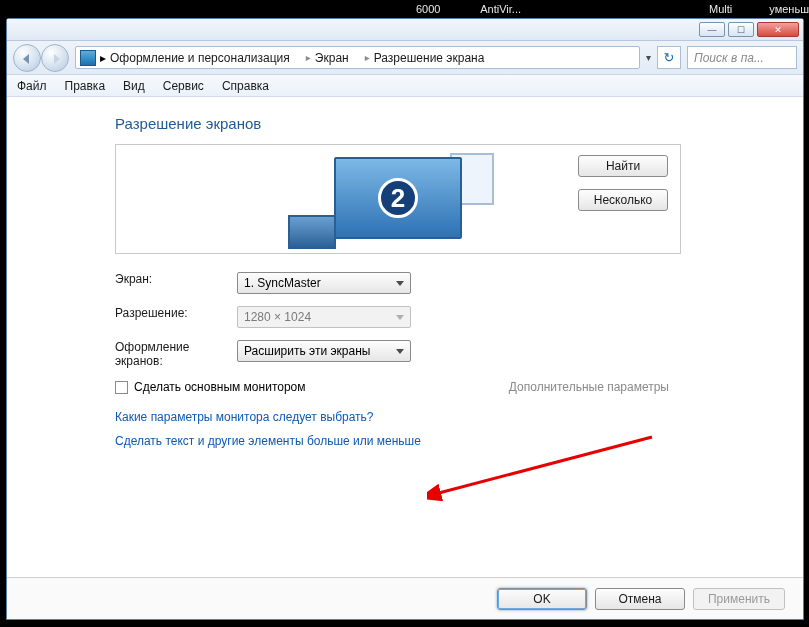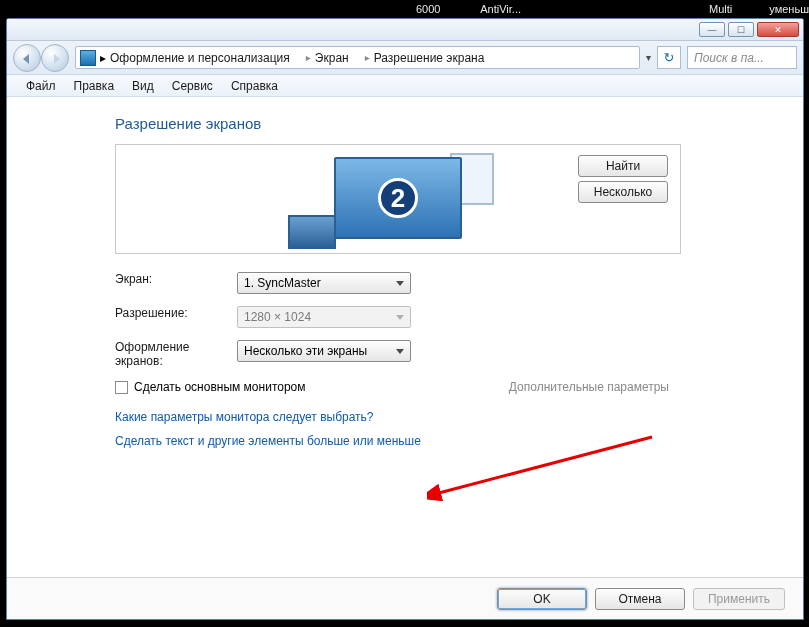--- a/index.html
+++ b/index.html
@@ -45,21 +45,21 @@
   .crumbicon { width:16px; height:16px; background:linear-gradient(#5ab0e0,#1a6fb0); border:1px solid #18588c; }
   .crumb { color:#1a1a1a; display:flex; align-items:center; gap:16px;}
   .crumb .sep { color:#8a8a8a; font-size:10px; }
   .refreshbox { width:24px; height:23px; border:1px solid #a9bdd4; background:#fff; display:flex;
     align-items:center; justify-content:center; }
   .refreshbox .arr { color:#1a6fb0; font-size:13px; }
   .searchbox { width:110px; height:23px; border:1px solid #a9bdd4; background:#fff; color:#8a8a8a;
     font-style:italic; padding:0 6px; display:flex; align-items:center; }
 
   .menubar { height:22px; background:linear-gradient(#f7fafd,#eaf1f9); display:flex; align-items:center;
-    gap:18px; padding:0 19px; border-bottom:1px solid #d0dce9; }
+    gap:18px; padding:0 10px; border-bottom:1px solid #d0dce9; }
   .menubar span { color:#1a1a1a; cursor:pointer; }
 
   .content { padding:18px 10px 0 108px; position:relative; }
   .header { color:#1f5b99; font-size:15px; margin-bottom:12px; }
 
   .previewbox {
     width:566px; height:110px; border:1px solid #c9c9c9; background:#fff; display:flex;
     align-items:center; justify-content:center; position:relative; margin-bottom:18px;
   }
   .monitorstack { position:relative; width:180px; height:96px; }
@@ -72,21 +72,21 @@
     width:40px; height:40px; border-radius:50%; background:#153f78; color:#fff;
     display:flex; align-items:center; justify-content:center; font-size:26px; font-weight:bold;
     border:3px solid #fff;
   }
   .mon.small {
     position:absolute; right:-6px; top:2px; width:44px; height:52px; background:#eef4fb;
     border:2px solid #a9bdd4;
   }
   .mon.tb { position:absolute; left:-20px; bottom:-2px; width:48px; height:34px;
     background:linear-gradient(#6aa0d0,#2b6198); border:2px solid #2a5f94; }
-  .sidebtns { position:absolute; right:12px; top:10px; display:flex; flex-direction:column; gap:4px; }
+  .sidebtns { position:absolute; right:12px; top:10px; display:flex; flex-direction:column; gap:12px; }
 
   .btn {
     min-width:90px; height:22px; padding:0 14px; border:1px solid #8a8a8a; border-radius:3px;
     background:linear-gradient(#fdfdfd,#e6e6e6); cursor:pointer; display:inline-flex;
     align-items:center; justify-content:center; color:#1a1a1a;
   }
   .btn.disabled { color:#9a9a9a; border-color:#c0c0c0; background:#f2f2f2; cursor:default;}
   .btn.default { box-shadow:0 0 0 1px #6fa8dc inset, 0 0 3px #6fa8dc; }
 
   .formrow { display:flex; align-items:flex-start; margin-bottom:12px; }
@@ -201,21 +201,21 @@
       <span class="lbl">Разрешение:</span>
       <div class="combo disabled">
         <span>1280 × 1024</span>
         <span class="tri"></span>
       </div>
     </div>
 
     <div class="formrow">
       <span class="lbl">Оформление экранов:</span>
       <div class="combo">
-        <span>Несколько эти экраны</span>
+        <span>Расширить эти экраны</span>
         <span class="tri"></span>
       </div>
     </div>
 
     <div class="chkwrap">
       <div class="chkrow">
         <div class="chkbox"></div>
         <span>Сделать основным монитором</span>
       </div>
       <span class="advlink">Дополнительные параметры</span>

